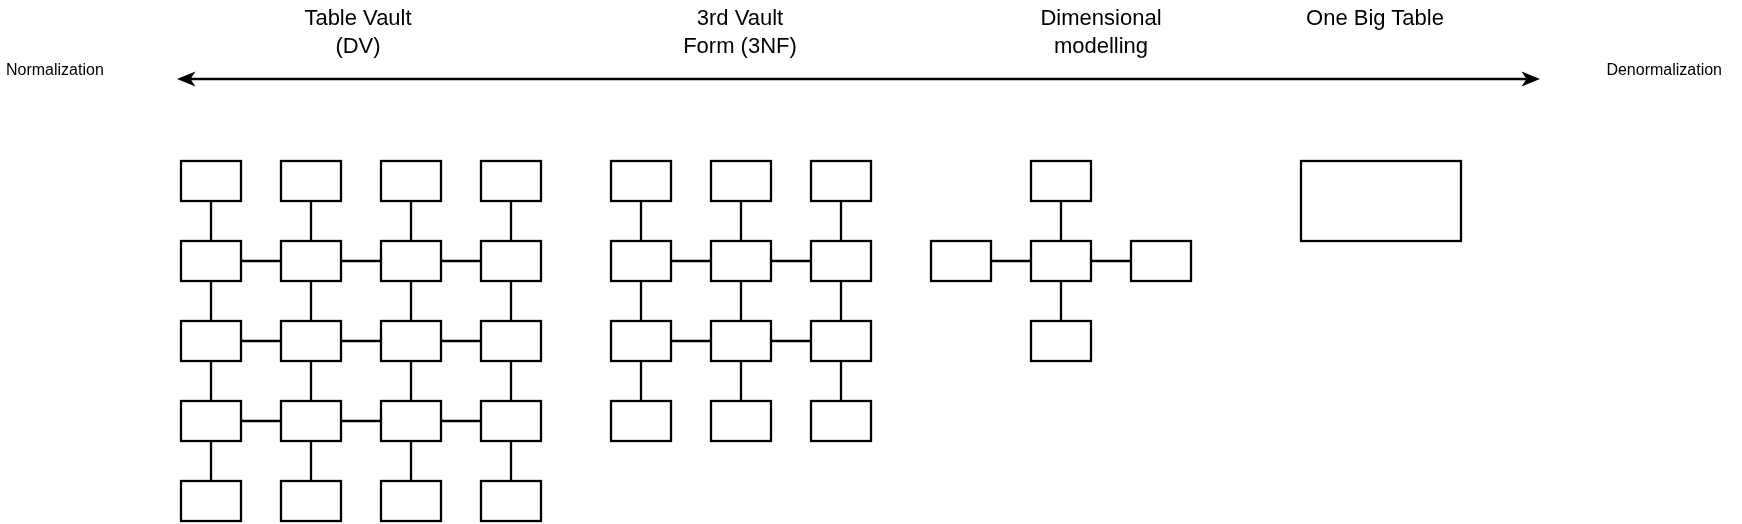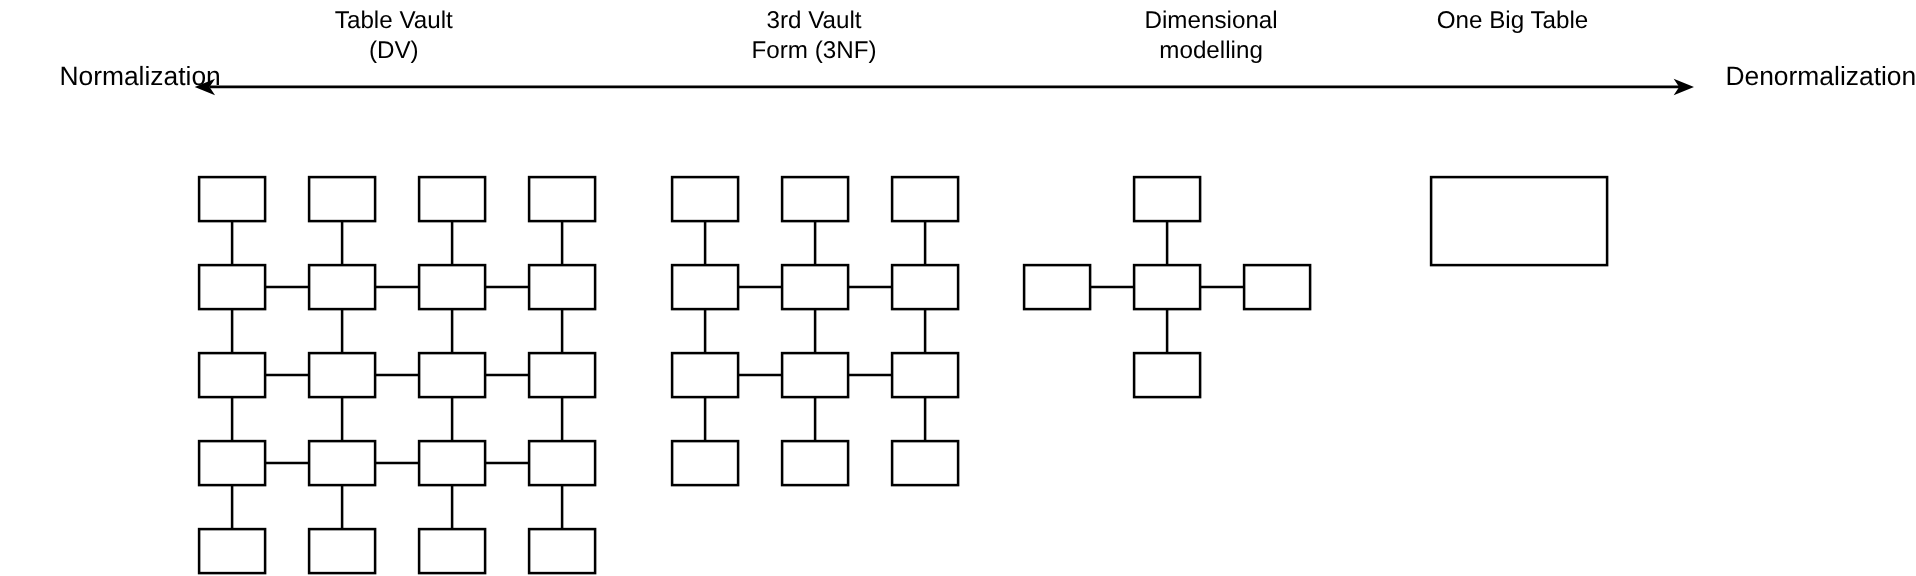--- a/index.html
+++ b/index.html
@@ -9,27 +9,26 @@
     height: 524px;
     background: #ffffff;
     font-family: "Liberation Sans", sans-serif;
     color: #000000;
     overflow: hidden;
   }
   .page svg { position: absolute; left: 0; top: 0; }
   .axis-label {
     position: absolute;
     top: 56px;
-    font-size: 24px;
+    font-size: 16px;
     line-height: 28px;
     white-space: nowrap;
-    margin-left: 48px;
   }
   .axis-label.left  { left: 6px; }
-  .axis-label.right { right: 0; }
+  .axis-label.right { right: 20px; }
   .group-label {
     position: absolute;
     top: 4px;
     font-size: 22px;
     line-height: 28px;
     text-align: center;
     white-space: nowrap;
     transform: translateX(-50%);
   }
 </style>

